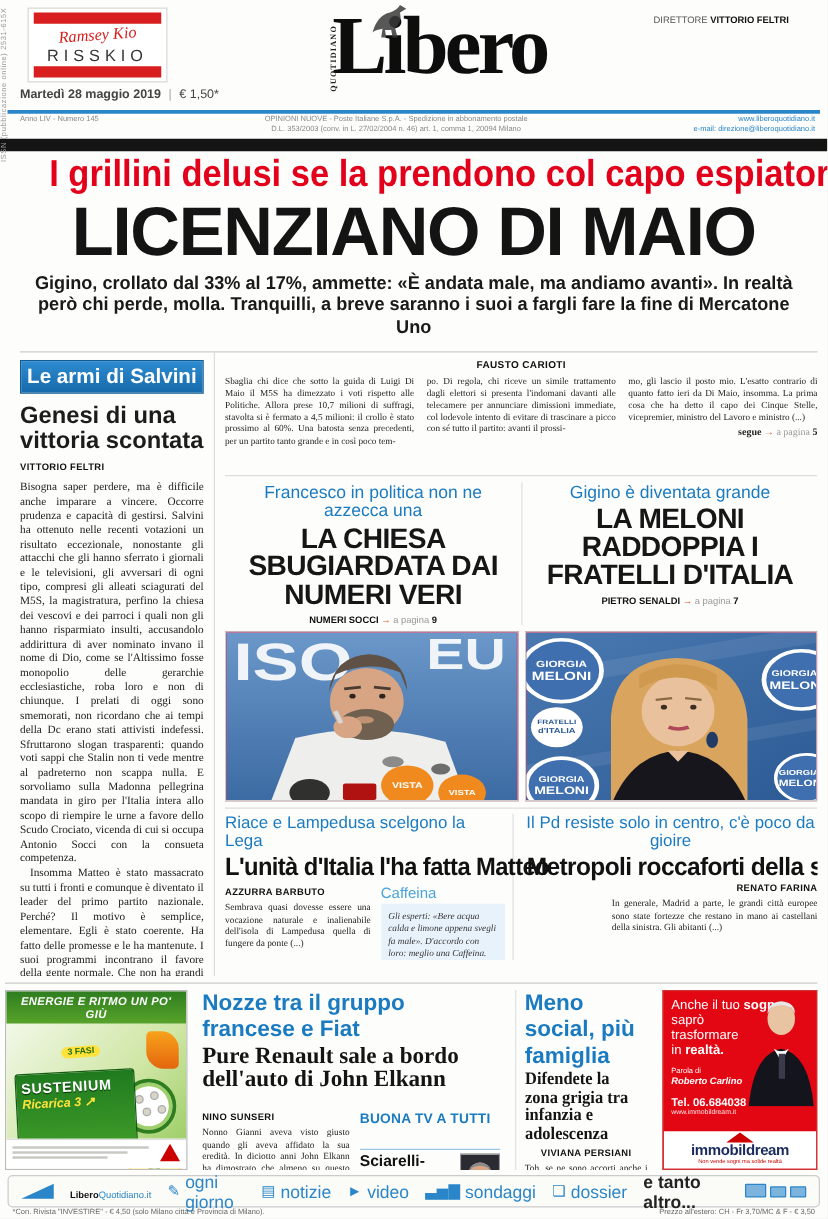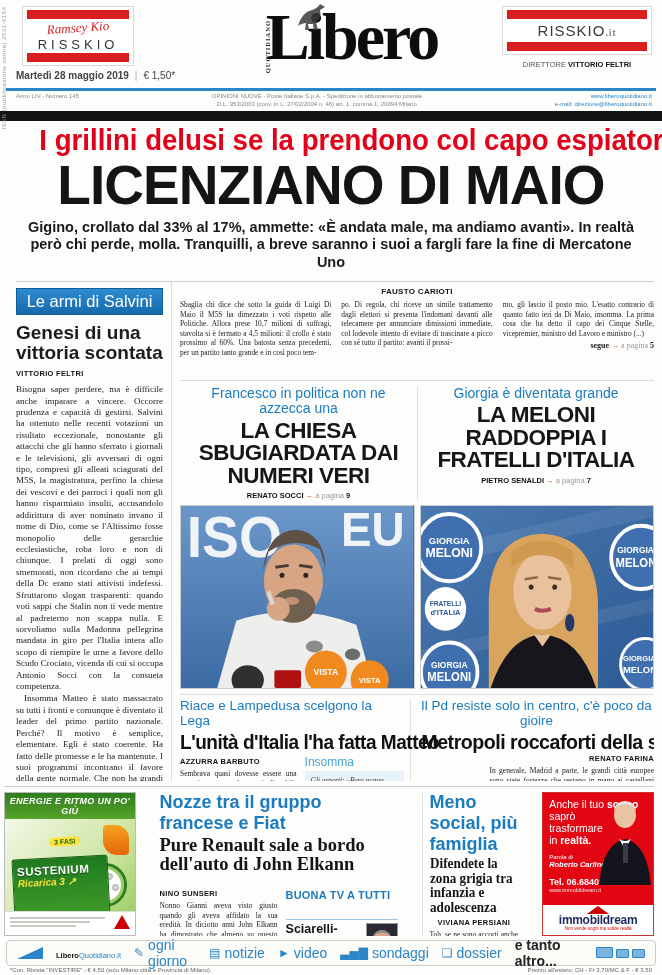--- a/index.html
+++ b/index.html
@@ -32,21 +32,21 @@
 .info-cell.r{text-align:right;color:#2a86c8}
 
 .blackbar{height:10px;background:#141414;margin:1px 0 2px 0}
 .hero{text-align:center;padding:2px 14px 6px 14px}
 .hero-kicker{color:#e2001a;font-weight:700;font-size:30px;line-height:1.02;transform:scaleX(.92);transform-origin:center;white-space:nowrap}
 .hero-headline{font-weight:700;font-size:55px;letter-spacing:-1px;line-height:1;color:#141414;margin:2px 0 6px 0;white-space:nowrap}
 .hero-sub{font-weight:700;font-size:14.8px;line-height:1.18;color:#1a1a1a;transform:scaleX(.98);transform-origin:center}
 
 .content{display:flex;border-top:1px solid #ccc;margin:4px 8px 0 16px;height:500px;overflow:hidden}
 .leftcol{width:156px;border-right:1px solid #ddd;padding:6px 8px 0 0;overflow:hidden}
-.bluebox{background:linear-gradient(#2d8bd0,#166aab);color:#fff;font-weight:400;font-size:16.5px;text-align:center;padding:3px 2px;border:1px solid #0f5c97;margin-bottom:8px}
+.bluebox{background:linear-gradient(#2d8bd0,#166aab);color:#fff;font-weight:700;font-size:16.5px;text-align:center;padding:3px 2px;border:1px solid #0f5c97;margin-bottom:8px}
 .lc-title{font-size:19px;font-weight:700;color:#1c1c1c;line-height:1.03;margin-bottom:7px}
 .byline{font-size:7.5px;font-weight:700;letter-spacing:.3px;color:#111}
 .lc-byline{margin-bottom:6px}
 .serif{font-family:"Liberation Serif",serif}
 .lc-body p{font-size:9px;line-height:1.27;text-align:justify;color:#222}
 .lc-body p+p{text-indent:8px;margin-top:1px}
 .seg{font-size:8px;text-align:right;margin-top:3px}
 .seg .sl{font-weight:700}
 .seg .ar{color:#e05a2b;font-weight:700}
 .seg .pl{color:#999}
@@ -60,39 +60,39 @@
 .headcell{width:50%;text-align:center;padding:0 6px}
 .headcell+.headcell{border-left:1px solid #e0e0e0}
 .kblue{color:#1b7bc0;font-weight:400;font-size:14px;line-height:1.1;margin-bottom:3px}
 .bighead{font-weight:700;font-size:22.5px;line-height:1;letter-spacing:-.5px;color:#161616}
 .authline{font-size:7.5px;margin-top:4px}
 .authline .nm{font-weight:700}
 .authline .ar{color:#e05a2b;font-weight:700}
 .authline .pl{color:#999}
 .authline .pn{font-weight:700}
 .photorow{display:flex;gap:5px;margin-top:5px}
-.photo{flex:1;height:184px;border:1px solid #ccc;background:#be185d;overflow:hidden}
+.photo{flex:1;height:136px;border:1px solid #ccc;background:#be185d;overflow:hidden}
 .photo svg{display:block;width:100%;height:100%}
 .belowphotos{display:flex;border-top:1px solid #ddd;margin-top:5px;padding-top:4px;height:122px;overflow:hidden}
 .unita{width:48.5%;padding-right:6px}
 .unita .kblue,.metropoli .kblue{font-size:13.5px}
 .midhead{font-weight:700;font-size:20px;letter-spacing:-.5px;line-height:1;transform:scaleX(.95);transform-origin:left;white-space:nowrap}
 .unita-row{display:flex;gap:8px;margin-top:3px}
 .unita-body{width:54%}
 .unita-body .byline{display:block;margin:2px 0 3px 0}
 .bodytxt{font-size:7.5px;line-height:1.3;text-align:justify;color:#222}
 .caff{width:46%}
 .caff-label{color:#4aa3d8;font-size:12px;margin-bottom:2px}
 .caff-box{background:#e8f2fb;padding:5px 6px;font-style:italic;font-size:7.4px;line-height:1.35;color:#333}
 .metropoli{width:51.5%;border-left:1px solid #e0e0e0;padding-left:8px;text-align:center}
 .metropoli .midhead{transform:scaleX(.98);transform-origin:center}
 .metro-inner{width:70%;margin-left:auto;text-align:left;margin-top:2px}
 .metro-inner .byline{display:block;text-align:right;margin:2px 0 3px 0}
 
-.bottom{display:flex;gap:24px;border-top:1px solid #ccc;margin:5px 8px 0 4px;padding-top:5px;height:150px;overflow:hidden}
+.bottom{display:flex;gap:12px;border-top:1px solid #ccc;margin:5px 8px 0 4px;padding-top:5px;height:150px;overflow:hidden}
 .ad-sust{width:160px;border:1px solid #bbb;background:#fff;display:flex;flex-direction:column;overflow:hidden}
 .sust-head{background:linear-gradient(#2e7d1f,#58a32a);color:#fff;font-weight:700;font-style:italic;font-size:9px;text-align:center;padding:3px 2px;letter-spacing:.3px}
 .sust-body{flex:1;position:relative;background:linear-gradient(135deg,#f2f8e8,#cfe6a4 60%,#9fcf6a)}
 .sust-orange{position:absolute;right:6px;top:6px;width:26px;height:30px;background:linear-gradient(#f7a21b,#e4660d);border-radius:4px 14px 4px 14px}
 .sust-pillring{position:absolute;right:8px;top:44px;width:44px;height:44px;border-radius:50%;background:#fff;border:3px solid #2e7d1f;box-shadow:inset 0 0 0 3px #9fcf6a}
 .sust-pillring i{position:absolute;width:7px;height:7px;border-radius:50%;background:#d9d4c8;border:1px solid #aaa}
 .sust-box{position:absolute;left:8px;top:38px;width:96px;height:62px;background:linear-gradient(#1f7a1f,#3f9c28);border:1px solid #145c14;border-radius:3px;transform:rotate(-3deg);color:#fff;padding:6px 4px}
 .sust-brand{font-weight:700;font-size:11.5px;letter-spacing:.5px;text-shadow:0 1px 0 #0a420a}
 .sust-swoosh{color:#ffe23a;font-weight:700;font-style:italic;font-size:10px}
 .sust-badge{position:absolute;right:4px;top:96px;width:42px;height:42px;border-radius:50%;background:#ffe23a;border:2px solid #e6b800;transform:rotate(-8deg);text-align:center;color:#1f6b12;line-height:1}
@@ -167,25 +167,20 @@
     <div class="hzone-center">
       <div class="masthead">
         <span class="quotidiano-vert">QUOTIDIANO</span>
         <span>Libero</span>
         <svg class="stork" width="40" height="30" viewBox="0 0 40 30">
           <path d="M6 24 Q10 10 20 8 Q26 6 28 2 L33 5 L28 8 Q30 16 24 20 L26 28 L22 28 L21 22 L16 22 L17 28 L13 28 L14 21 Q8 22 6 24 Z" fill="#3a3a3a" opacity=".85"></path>
         </svg>
       </div>
     </div>
     <div class="hzone-right">
-      <div class="adbox-r">
-        <div class="redbar"></div>
-        <span class="risskio-it"><span>RISSKIO</span><b>.it</b></span>
-        <div class="redbar"></div>
-      </div>
       <div class="direttore">
         <span>DIRETTORE</span>
         <b>VITTORIO FELTRI</b>
       </div>
     </div>
   </div>
   <div class="bluerule"></div>
   <div class="info-row">
     <div class="info-cell">Anno LIV - Numero 145</div>
     <div class="info-cell c">
@@ -237,28 +232,28 @@
         </div>
       </div>
 
       <div class="divider"></div>
 
       <div class="twoheads">
         <div class="headcell">
           <div class="kblue">Francesco in politica non ne azzecca una</div>
           <div class="bighead">LA CHIESA SBUGIARDATA DAI NUMERI VERI</div>
           <div class="authline">
-            <span class="nm">RENATO SOCCI</span>
+            <span class="nm">NUMERI SOCCI</span>
             <span class="ar">→</span>
             <span class="pl">a pagina</span>
             <span class="pn">9</span>
           </div>
         </div>
         <div class="headcell">
-          <div class="kblue">Giorgia è diventata grande</div>
+          <div class="kblue">Gigino è diventata grande</div>
           <div class="bighead">LA MELONI RADDOPPIA I FRATELLI D'ITALIA</div>
           <div class="authline">
             <span class="nm">PIETRO SENALDI</span>
             <span class="ar">→</span>
             <span class="pl">a pagina</span>
             <span class="pn">7</span>
           </div>
         </div>
       </div>
 
@@ -349,21 +344,21 @@
         <div class="unita">
           <div class="kblue" style="text-align:left">Riace e Lampedusa scelgono la Lega</div>
           <div class="midhead">L'unità d'Italia l'ha fatta Matteo</div>
           <div class="unita-row">
             <div class="unita-body">
               <span class="byline">AZZURRA BARBUTO</span>
               <div class="bodytxt serif">Sembrava quasi dovesse essere una vocazione naturale e inalienabile dell'isola di Lampedusa quella di fungere da ponte (...)</div>
 
             </div>
             <div class="caff">
-              <div class="caff-label">Insomma</div>
+              <div class="caff-label">Caffeina</div>
               <div class="caff-box serif">
                 <span>Gli esperti: «Bere acqua calda e limone appena svegli fa male». D'accordo con loro: meglio una Caffeina.</span>
                 
               </div>
             </div>
           </div>
         </div>
         <div class="metropoli">
           <div class="kblue">Il Pd resiste solo in centro, c'è poco da gioire</div>
           <div class="midhead">Metropoli roccaforti della sinistra</div>

